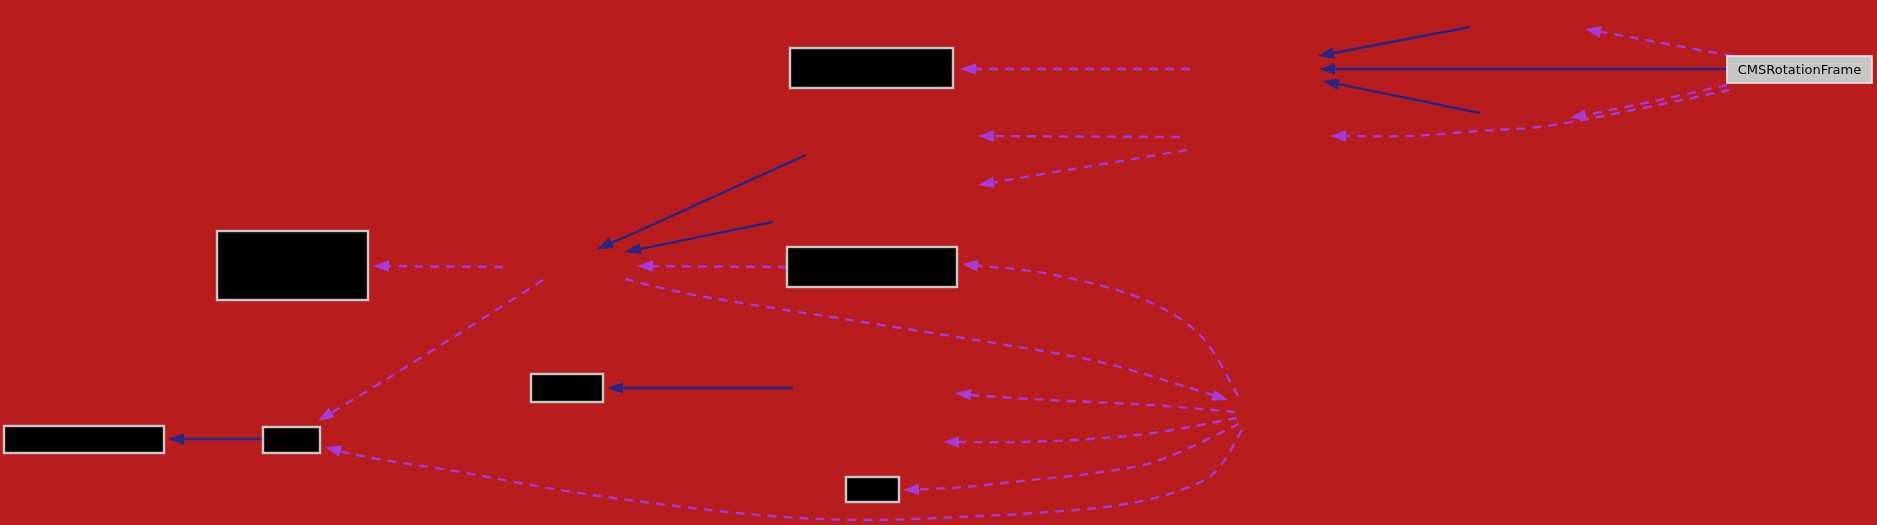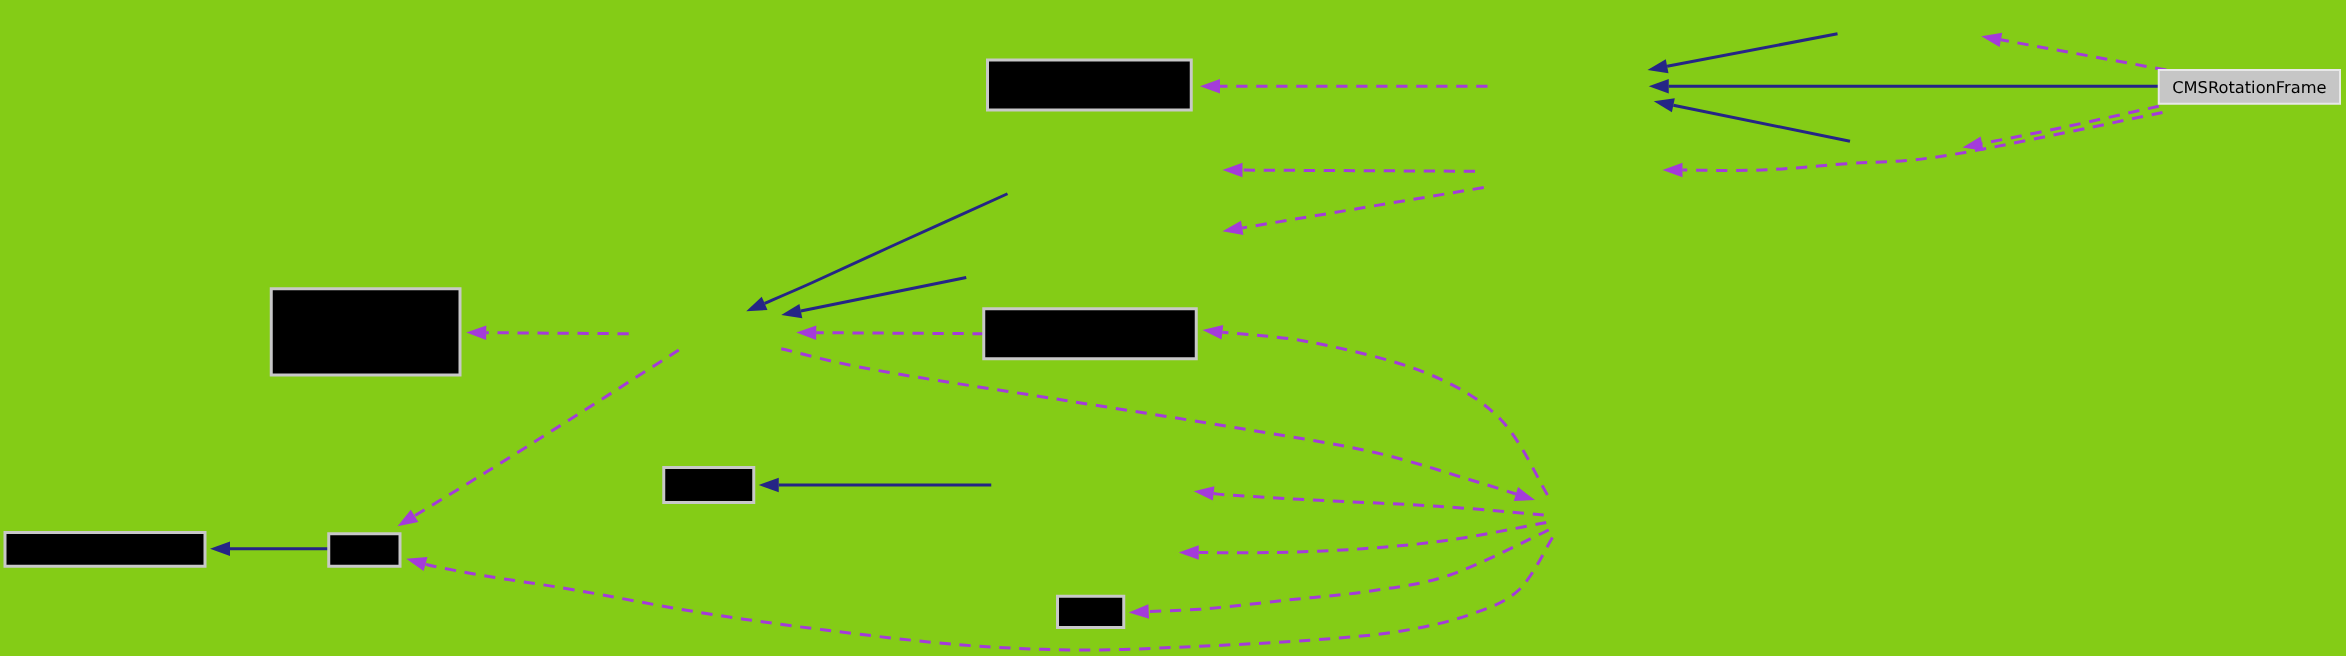--- a/index.html
+++ b/index.html
@@ -8,21 +8,21 @@
     background: #000000;
     width: 1877px;
     height: 525px;
     overflow: hidden;
     font-family: "DejaVu Sans", "Liberation Sans", sans-serif;
   }
   #stage {
     position: relative;
     width: 1877px;
     height: 525px;
-    background: #84cc16;
+    background: #b91c1c;
   }
   svg { display: block; }
   .class-node {
     fill: #000000;
     stroke: #c8c8c8;
     stroke-width: 2.4;
   }
   .edge-solid {
     fill: none;
     stroke: #252586;

